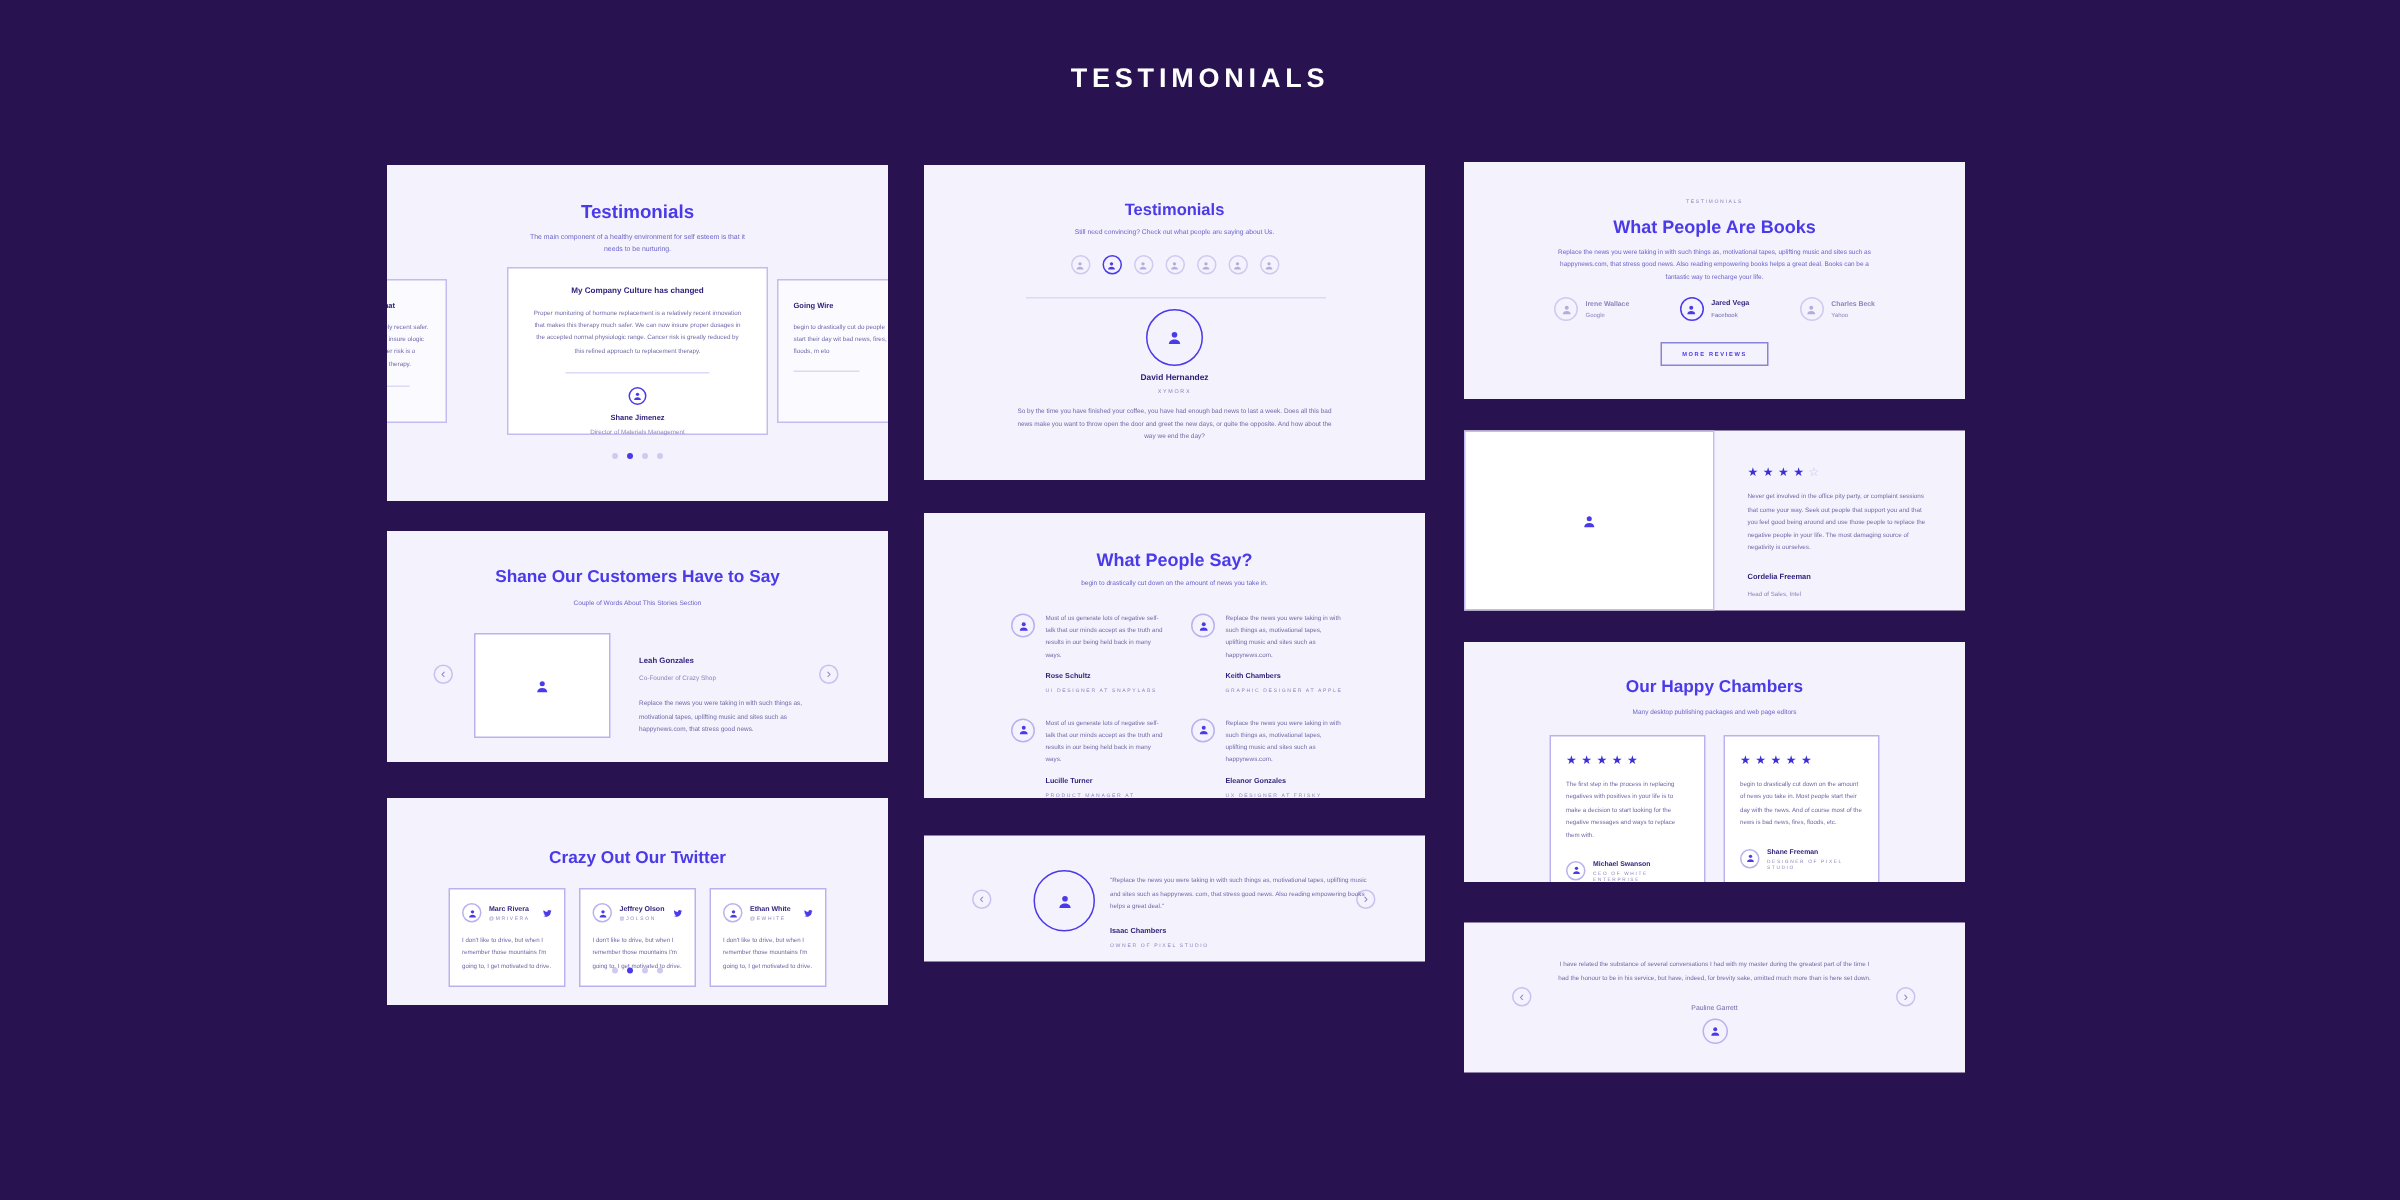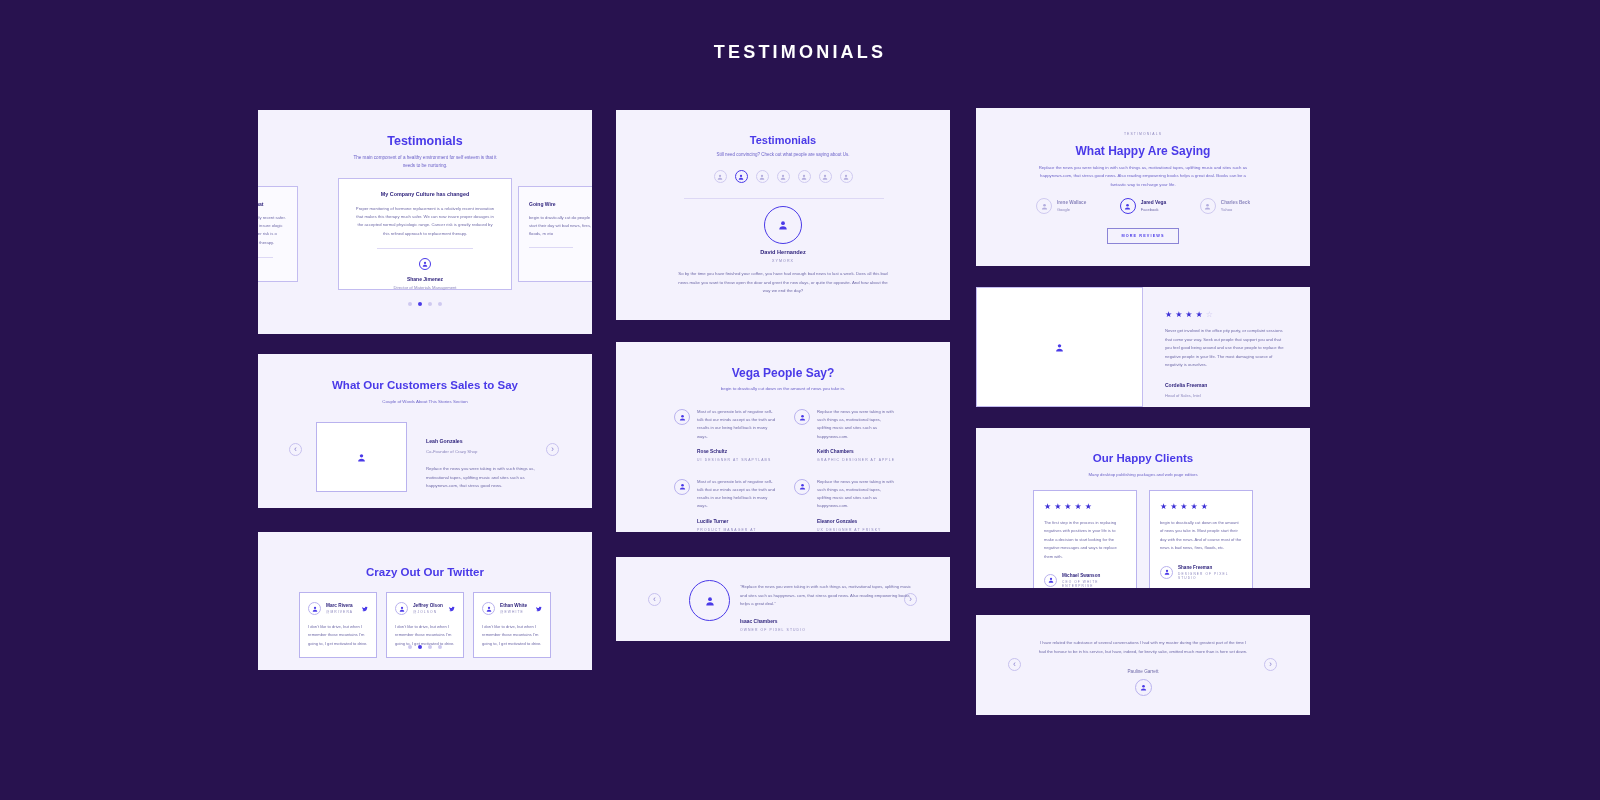--- a/index.html
+++ b/index.html
@@ -196,21 +196,21 @@
       </div>
     </div>
 
     <div class="abs ctr name" style="top:139px;font-size:5.6px;">David Hernandez</div>
     <div class="abs ctr role caps" style="top:149px;font-size:3.6px;">XYMORX</div>
     <div class="abs ctr body" style="top:160px;font-size:4.3px;line-height:2;padding:0 60px;">So by the time you have finished your coffee, you have had enough bad news to last a week. Does all this bad news make you want to throw open the door and greet the new days, or quite the opposite. And how about the way we end the day?</div>
   </div>
 
   <div class="card" id="c3">
     <div class="abs ctr role caps" style="top:24px;font-size:3.4px;color:#8b86bd;">TESTIMONIALS</div>
-    <div class="abs ctr h1" style="top:36px;font-size:12px;">What Happy Are Saying</div>
+    <div class="abs ctr h1" style="top:36px;font-size:12px;">What People Are Books</div>
     <div class="abs ctr sub" style="top:56px;font-size:4.3px;line-height:1.95;padding:0 60px;">Replace the news you were taking in with such things as, motivational tapes, uplifting music and sites such as happynews.com, that stress good news. Also reading empowering books helps a great deal. Books can be a fantastic way to recharge your life.</div>
 
     <div class="abs" style="left:60px;top:90px;width:214px;display:flex;justify-content:space-between;">
       <div style="display:flex;align-items:center;gap:5px;">
         <div class="av faint" style="width:16px;height:16px;">
             <svg width="7" height="7" viewBox="0 0 16 16" fill="currentColor">
               <circle cx="8" cy="5" r="3"></circle>
               <path d="M2 15c0-3.3 2.7-5 6-5s6 1.7 6 5z"></path>
             </svg>
           </div>
@@ -244,42 +244,42 @@
         </div>
       </div>
     </div>
 
     <div class="abs" style="left:0;width:334px;top:120px;display:flex;justify-content:center;">
       <div style="border:1px solid #8b84d6;color:#4a3ae8;font-size:3.8px;font-weight:bold;letter-spacing:1.1px;padding:5px 13px;">MORE REVIEWS</div>
     </div>
   </div>
 
   <div class="card" id="c4">
-    <div class="abs ctr h1" style="top:25px;font-size:11.5px;">What Our Customers Sales to Say</div>
+    <div class="abs ctr h1" style="top:25px;font-size:11.5px;">Shane Our Customers Have to Say</div>
     <div class="abs ctr sub" style="top:45px;font-size:4.4px;">Couple of Words About This Stories Section</div>
 
     <div class="abs arrow" style="left:31px;top:89px;width:13px;height:13px;">‹</div>
     <div class="abs arrow" style="left:288px;top:89px;width:13px;height:13px;">›</div>
 
     <div class="abs" style="left:58px;top:68px;width:91px;height:70px;background:#fff;border:1px solid #b9b2ee;display:flex;align-items:center;justify-content:center;">
       <svg width="9" height="9" viewBox="0 0 16 16" fill="#4a3ae8">
           <circle cx="8" cy="5" r="3"></circle>
           <path d="M2 15c0-3.3 2.7-5 6-5s6 1.7 6 5z"></path>
         </svg>
     </div>
 
     <div class="abs" style="left:168px;top:84px;width:118px;">
       <div class="name" style="font-size:5.2px;">Leah Gonzales</div>
       <div class="role" style="font-size:4.3px;margin-top:5px;">Co-Founder of Crazy Shop</div>
       <div class="body" style="font-size:4.3px;line-height:2;margin-top:11px;">Replace the news you were taking in with such things as, motivational tapes, uplifting music and sites such as happynews.com, that stress good news.</div>
     </div>
   </div>
 
   <div class="card" id="c5">
-    <div class="abs ctr h1" style="top:24px;font-size:12px;">Vega People Say?</div>
+    <div class="abs ctr h1" style="top:24px;font-size:12px;">What People Say?</div>
     <div class="abs ctr sub" style="top:44px;font-size:4.4px;">begin to drastically cut down on the amount of news you take in.</div>
 
     <div class="abs" style="left:58px;top:66px;width:222px;display:grid;grid-template-columns:1fr 1fr;gap:16px 18px;">
       <div style="display:flex;gap:7px;">
         <div class="av" style="width:16px;height:16px;margin-top:1px;">
             <svg width="7" height="7" viewBox="0 0 16 16" fill="currentColor">
               <circle cx="8" cy="5" r="3"></circle>
               <path d="M2 15c0-3.3 2.7-5 6-5s6 1.7 6 5z"></path>
             </svg>
           </div>
@@ -430,21 +430,21 @@
     </div>
 
     <div class="abs" style="left:124px;top:26px;width:172px;">
       <div class="body" style="font-size:4.2px;line-height:2.05;">"Replace the news you were taking in with such things as, motivational tapes, uplifting music and sites such as happynews. com, that stress good news. Also reading empowering books helps a great deal."</div>
       <div class="name" style="font-size:4.9px;margin-top:10px;">Isaac Chambers</div>
       <div class="role caps" style="font-size:3.4px;margin-top:4px;">OWNER OF PIXEL STUDIO</div>
     </div>
   </div>
 
   <div class="card" id="c9">
-    <div class="abs ctr h1" style="top:24px;font-size:11.5px;">Our Happy Clients</div>
+    <div class="abs ctr h1" style="top:24px;font-size:11.5px;">Our Happy Chambers</div>
     <div class="abs ctr sub" style="top:44px;font-size:4.3px;">Many desktop publishing packages and web page editors</div>
 
     <div class="abs" style="left:57px;top:62px;width:220px;display:flex;gap:12px;">
       <div style="flex:1;background:#fff;border:1px solid #b9b2ee;padding:11px 10px;">
         <div class="stars">
           <span>★</span><span>★</span><span>★</span><span>★</span><span>★</span>
         </div>
         <div class="body" style="font-size:4.1px;line-height:2.05;margin-top:8px;">The first step in the process in replacing negatives with positives in your life is to make a decision to start looking for the negative messages and ways to replace them with.</div>
         <div style="display:flex;align-items:center;gap:5px;margin-top:12px;">
           <div class="av" style="width:13px;height:13px;">

